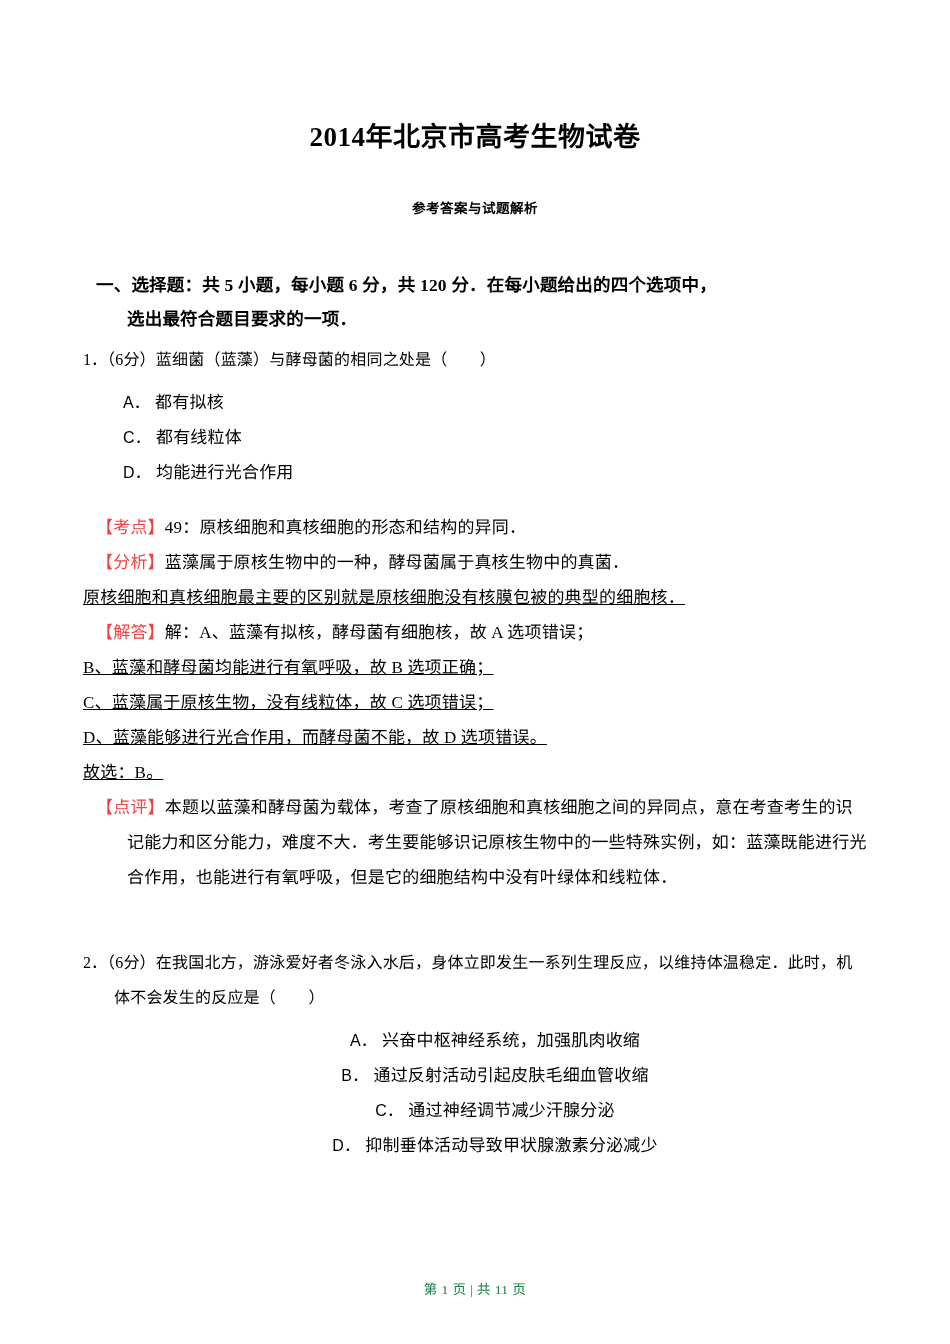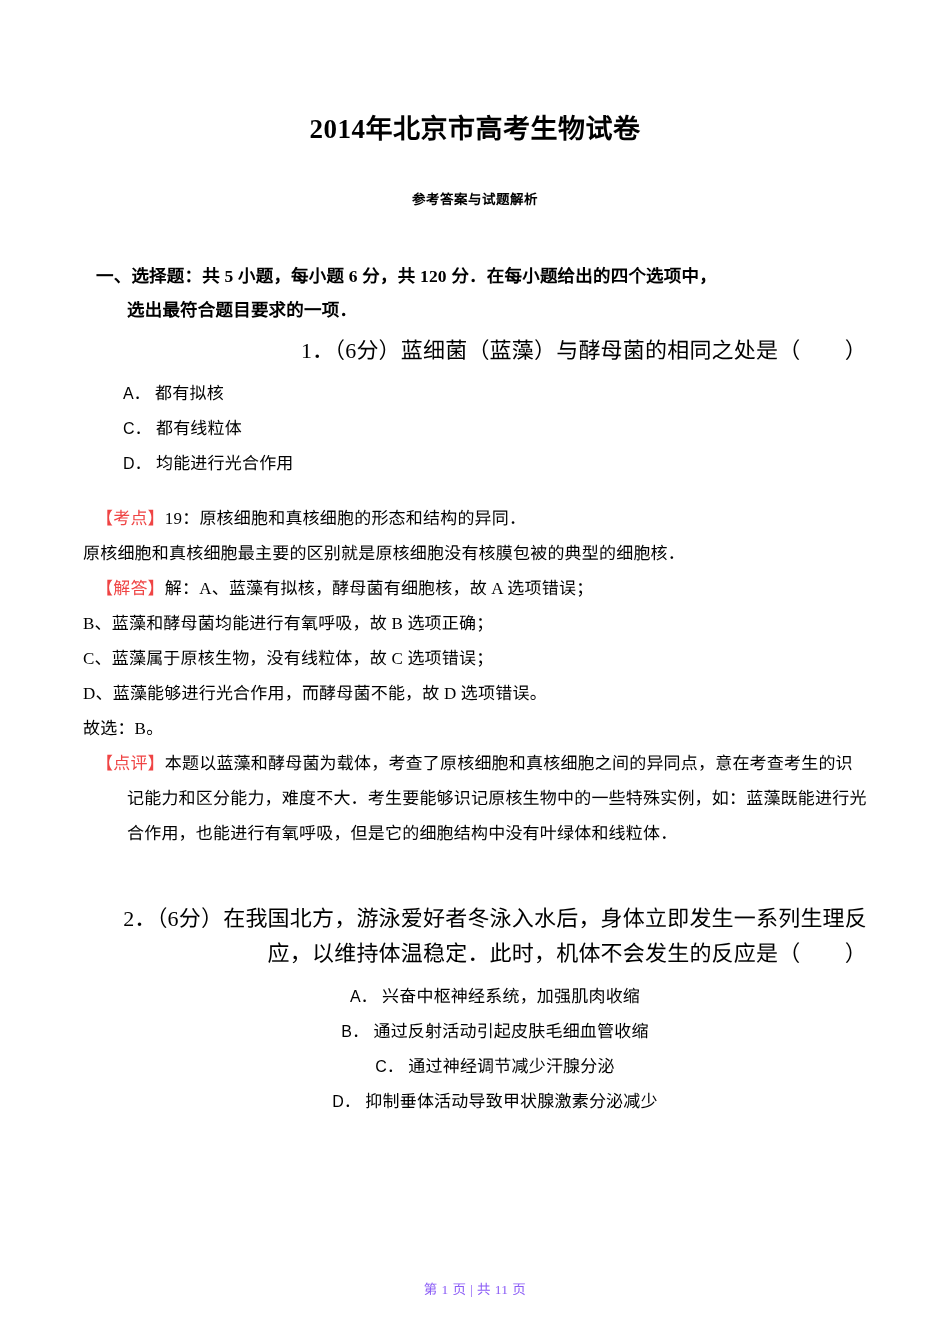--- a/index.html
+++ b/index.html
@@ -21,21 +21,21 @@
     overflow: hidden;
     box-sizing: border-box;
   }
 
   
   .doc-title {
     text-align: center;
     font-size: 27px;
     font-weight: bold;
     letter-spacing: 0.5px;
-    margin: 8px;
+    margin: 16px;
     padding-top: 104px;
     line-height: 1.3;
   }
   .doc-subtitle {
     text-align: center;
     font-size: 13.5px;
     font-weight: bold;
     margin: 15px;
     padding-top: 26px;
     letter-spacing: 0.5px;
@@ -64,27 +64,26 @@
     display: block;
     padding-left: 31px;
   }
 
   
   .q-block {
     margin: 0;
     padding-top: 6px;
   }
   .q-stem {
-    font-size: 22px;
+    font-size: 16px;
     line-height: 35px;
     margin: 0;
     padding-left: 31px;
     text-indent: -31px;
     letter-spacing: 0.2px;
-    text-align: right;
   }
   .q-stem .qnum {
     font-family: "Liberation Serif", serif;
     letter-spacing: 0px;
   }
 
   
   .opts {
     margin: 0;
     padding-top: 8px;
@@ -116,41 +115,42 @@
   }
   .an-line {
     font-size: 17px;
     line-height: 35px;
     margin: 0;
     letter-spacing: 0.2px;
     padding-left: 13px;
   }
   .an-line.flush {
     padding-left: 0px;
+    text-decoration: underline;
   }
   .an-line.wrap {
     padding-left: 44px;
     text-indent: -31px;
     white-space: normal;
   }
   .tag {
     color: #ef4444;
     font-weight: normal;
   }
   .spacer-q { height: 44px; }
 
   
   .footer {
     position: absolute;
     left: 0;
     right: 0;
     bottom: 46px;
     text-align: center;
     font-size: 13.5px;
-    color: #8b5cf6;
+    color: #15803d;
     letter-spacing: 0.4px;
   }
 </style>
 </head>
 <body>
 
 <div class="page">
 
   <h1 class="doc-title">2014年北京市高考生物试卷</h1>
   <div class="doc-subtitle">参考答案与试题解析</div>
@@ -172,21 +172,24 @@
           <div class="opt col-a"><span class="opt-label">A．</span><span>都有拟核</span></div>
         </div>
         <div class="opt-row">
           <div class="opt col-a"><span class="opt-label">C．</span><span>都有线粒体</span></div>
           <div class="opt col-b"><span class="opt-label">D．</span><span>均能进行光合作用</span></div>
         </div>
       </div>
 
       <div class="analysis">
         <p class="an-line">
-          <span class="tag">【考点】</span><span>19：原核细胞和真核细胞的形态和结构的异同．</span>
+          <span class="tag">【考点】</span><span>49：原核细胞和真核细胞的形态和结构的异同．</span>
+        </p>
+        <p class="an-line">
+          <span class="tag">【分析】</span><span>蓝藻属于原核生物中的一种，酵母菌属于真核生物中的真菌．</span>
         </p>
         <p class="an-line flush">原核细胞和真核细胞最主要的区别就是原核细胞没有核膜包被的典型的细胞核．</p>
         <p class="an-line">
           <span class="tag">【解答】</span><span>解：A、蓝藻有拟核，酵母菌有细胞核，故 A 选项错误；</span>
         </p>
         <p class="an-line flush">B、蓝藻和酵母菌均能进行有氧呼吸，故 B 选项正确；</p>
         <p class="an-line flush">C、蓝藻属于原核生物，没有线粒体，故 C 选项错误；</p>
         <p class="an-line flush">D、蓝藻能够进行光合作用，而酵母菌不能，故 D 选项错误。</p>
         <p class="an-line flush">故选：B。</p>
         <p class="an-line wrap">

